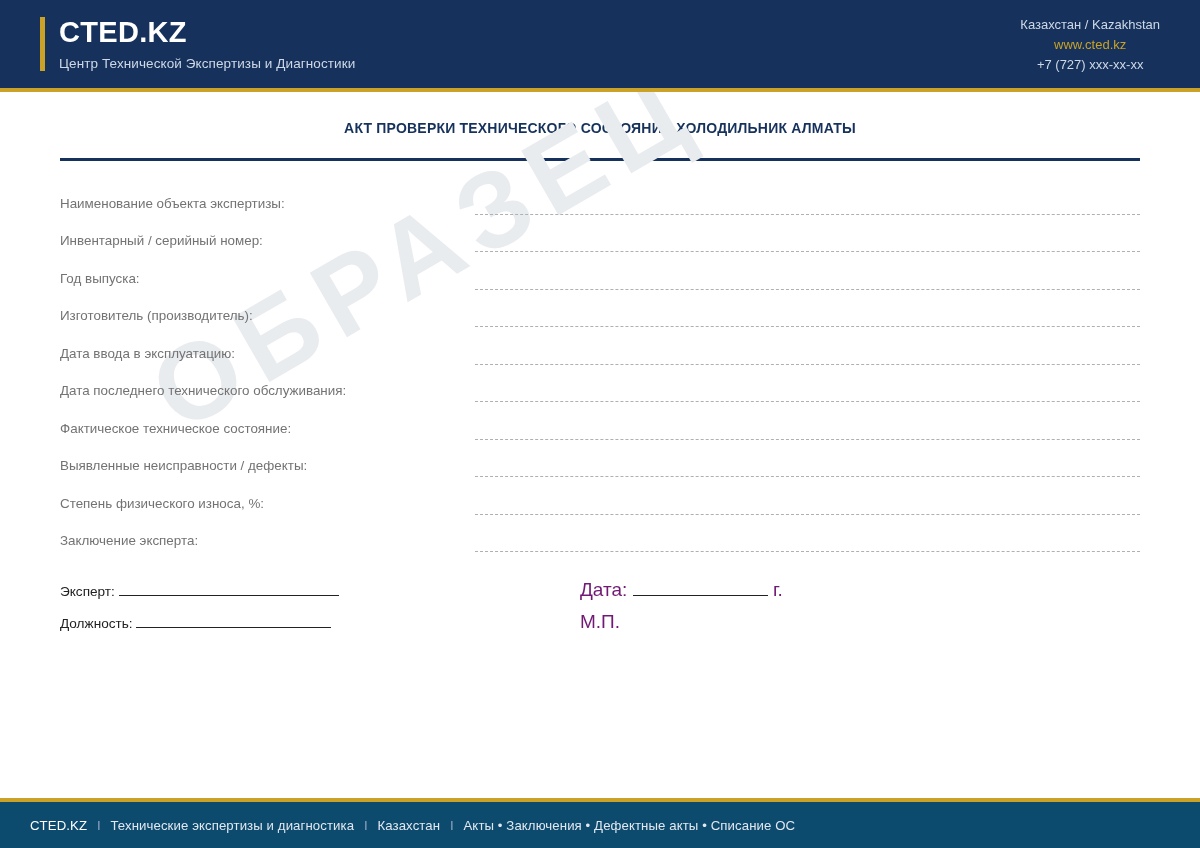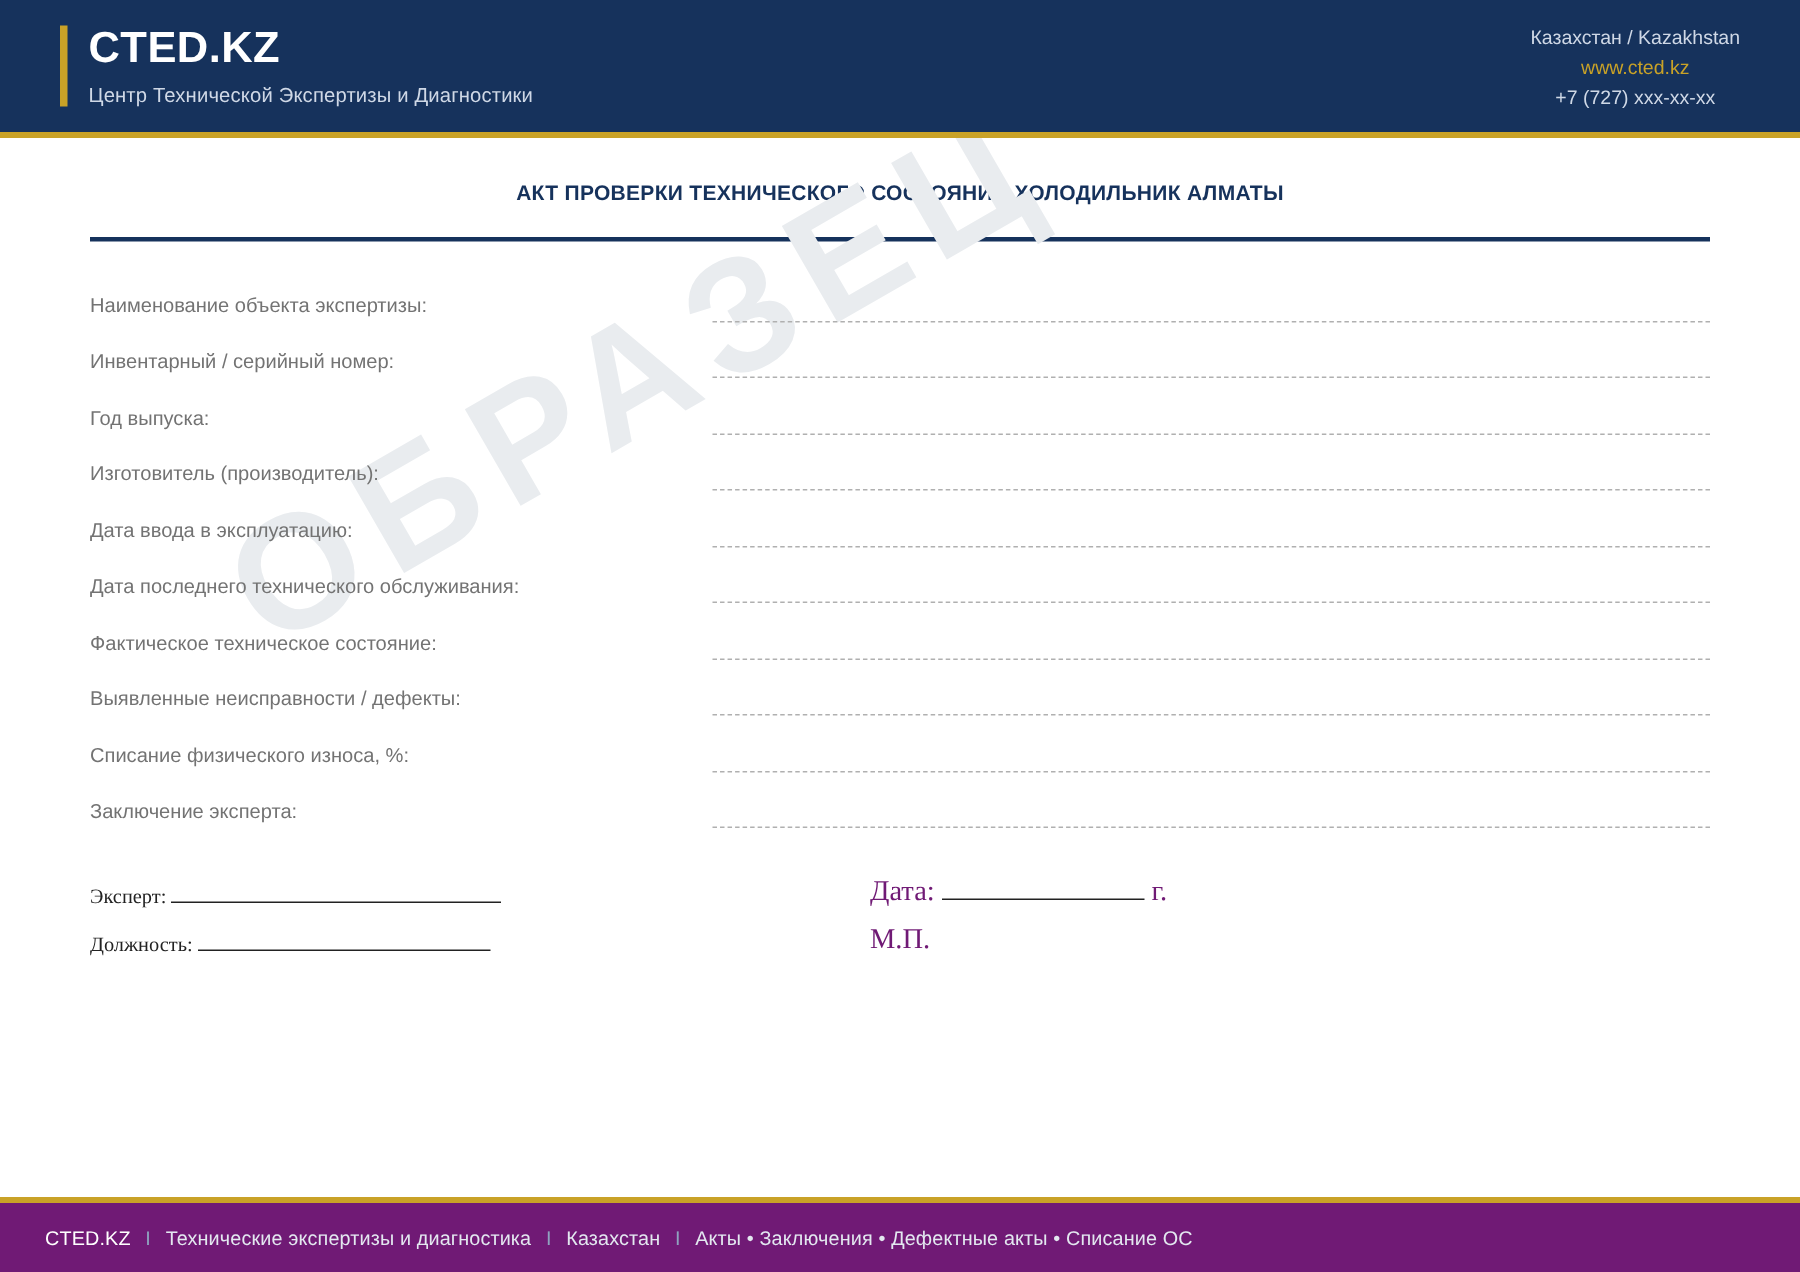--- a/index.html
+++ b/index.html
@@ -153,23 +153,22 @@
     height: 19px;
   }
 
   .signatures {
     position: relative;
     z-index: 2;
     margin-top: 22px;
   }
   .sig-row {
     display: flex;
-    align-items: flex-end;
+    align-items: center;
     height: 32px;
-    font-family: Liberation Serif, serif;
   }
   .sig-left {
     width: 520px;
     font-size: 13.6px;
     color: #222222;
     white-space: nowrap;
   }
   .sig-right {
     font-size: 19px;
     color: #701a75;
@@ -190,21 +189,21 @@
     left: 0;
     bottom: 0;
     width: 1200px;
   }
   .footer-rule {
     height: 4px;
     background: #c9a227;
   }
   .footer {
     height: 46px;
-    background: #701a75;
+    background: #0c4a6e;
     display: flex;
     align-items: center;
     padding: 14px 30px;
     box-sizing: border-box;
   }
   .footer-text {
     font-size: 13.2px;
     color: #e3e8f0;
     letter-spacing: 0.1px;
   }
@@ -277,21 +276,21 @@
       <div class="field-label">Фактическое техническое состояние:</div>
       <div class="field-line"></div>
     </div>
 
     <div class="field-row">
       <div class="field-label">Выявленные неисправности / дефекты:</div>
       <div class="field-line"></div>
     </div>
 
     <div class="field-row">
-      <div class="field-label">Списание физического износа, %:</div>
+      <div class="field-label">Степень физического износа, %:</div>
       <div class="field-line"></div>
     </div>
 
     <div class="field-row">
       <div class="field-label">Заключение эксперта:</div>
       <div class="field-line"></div>
     </div>
 
   </div>
 

